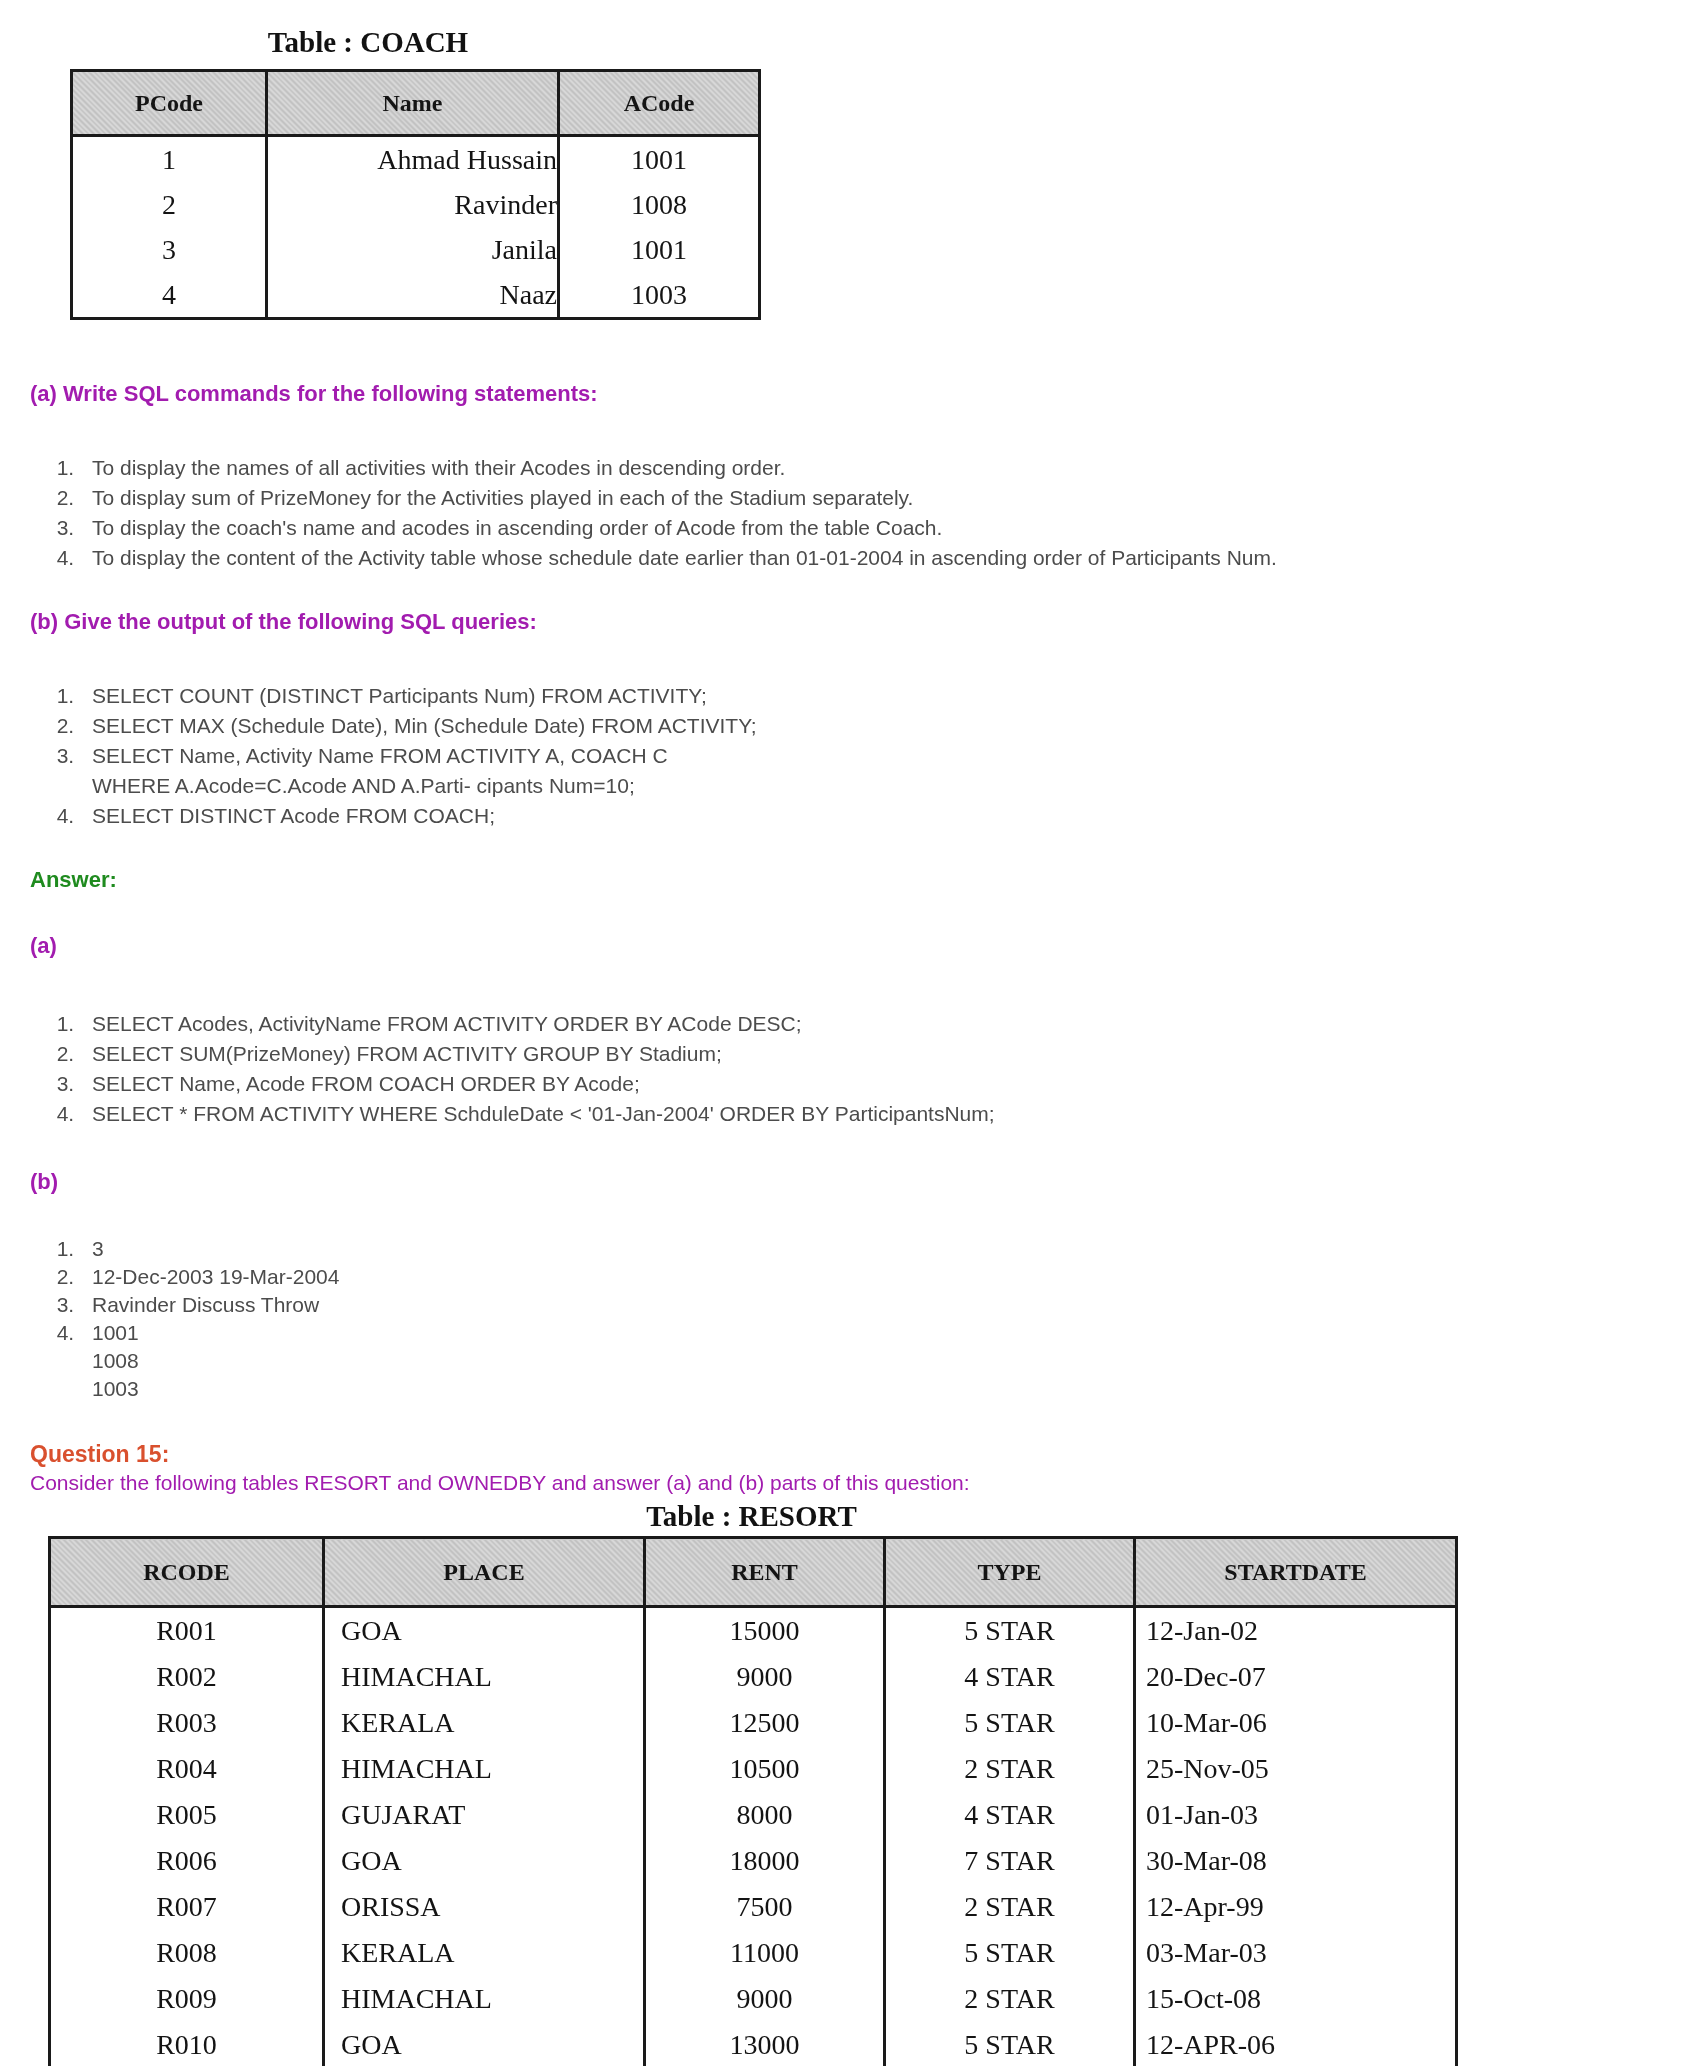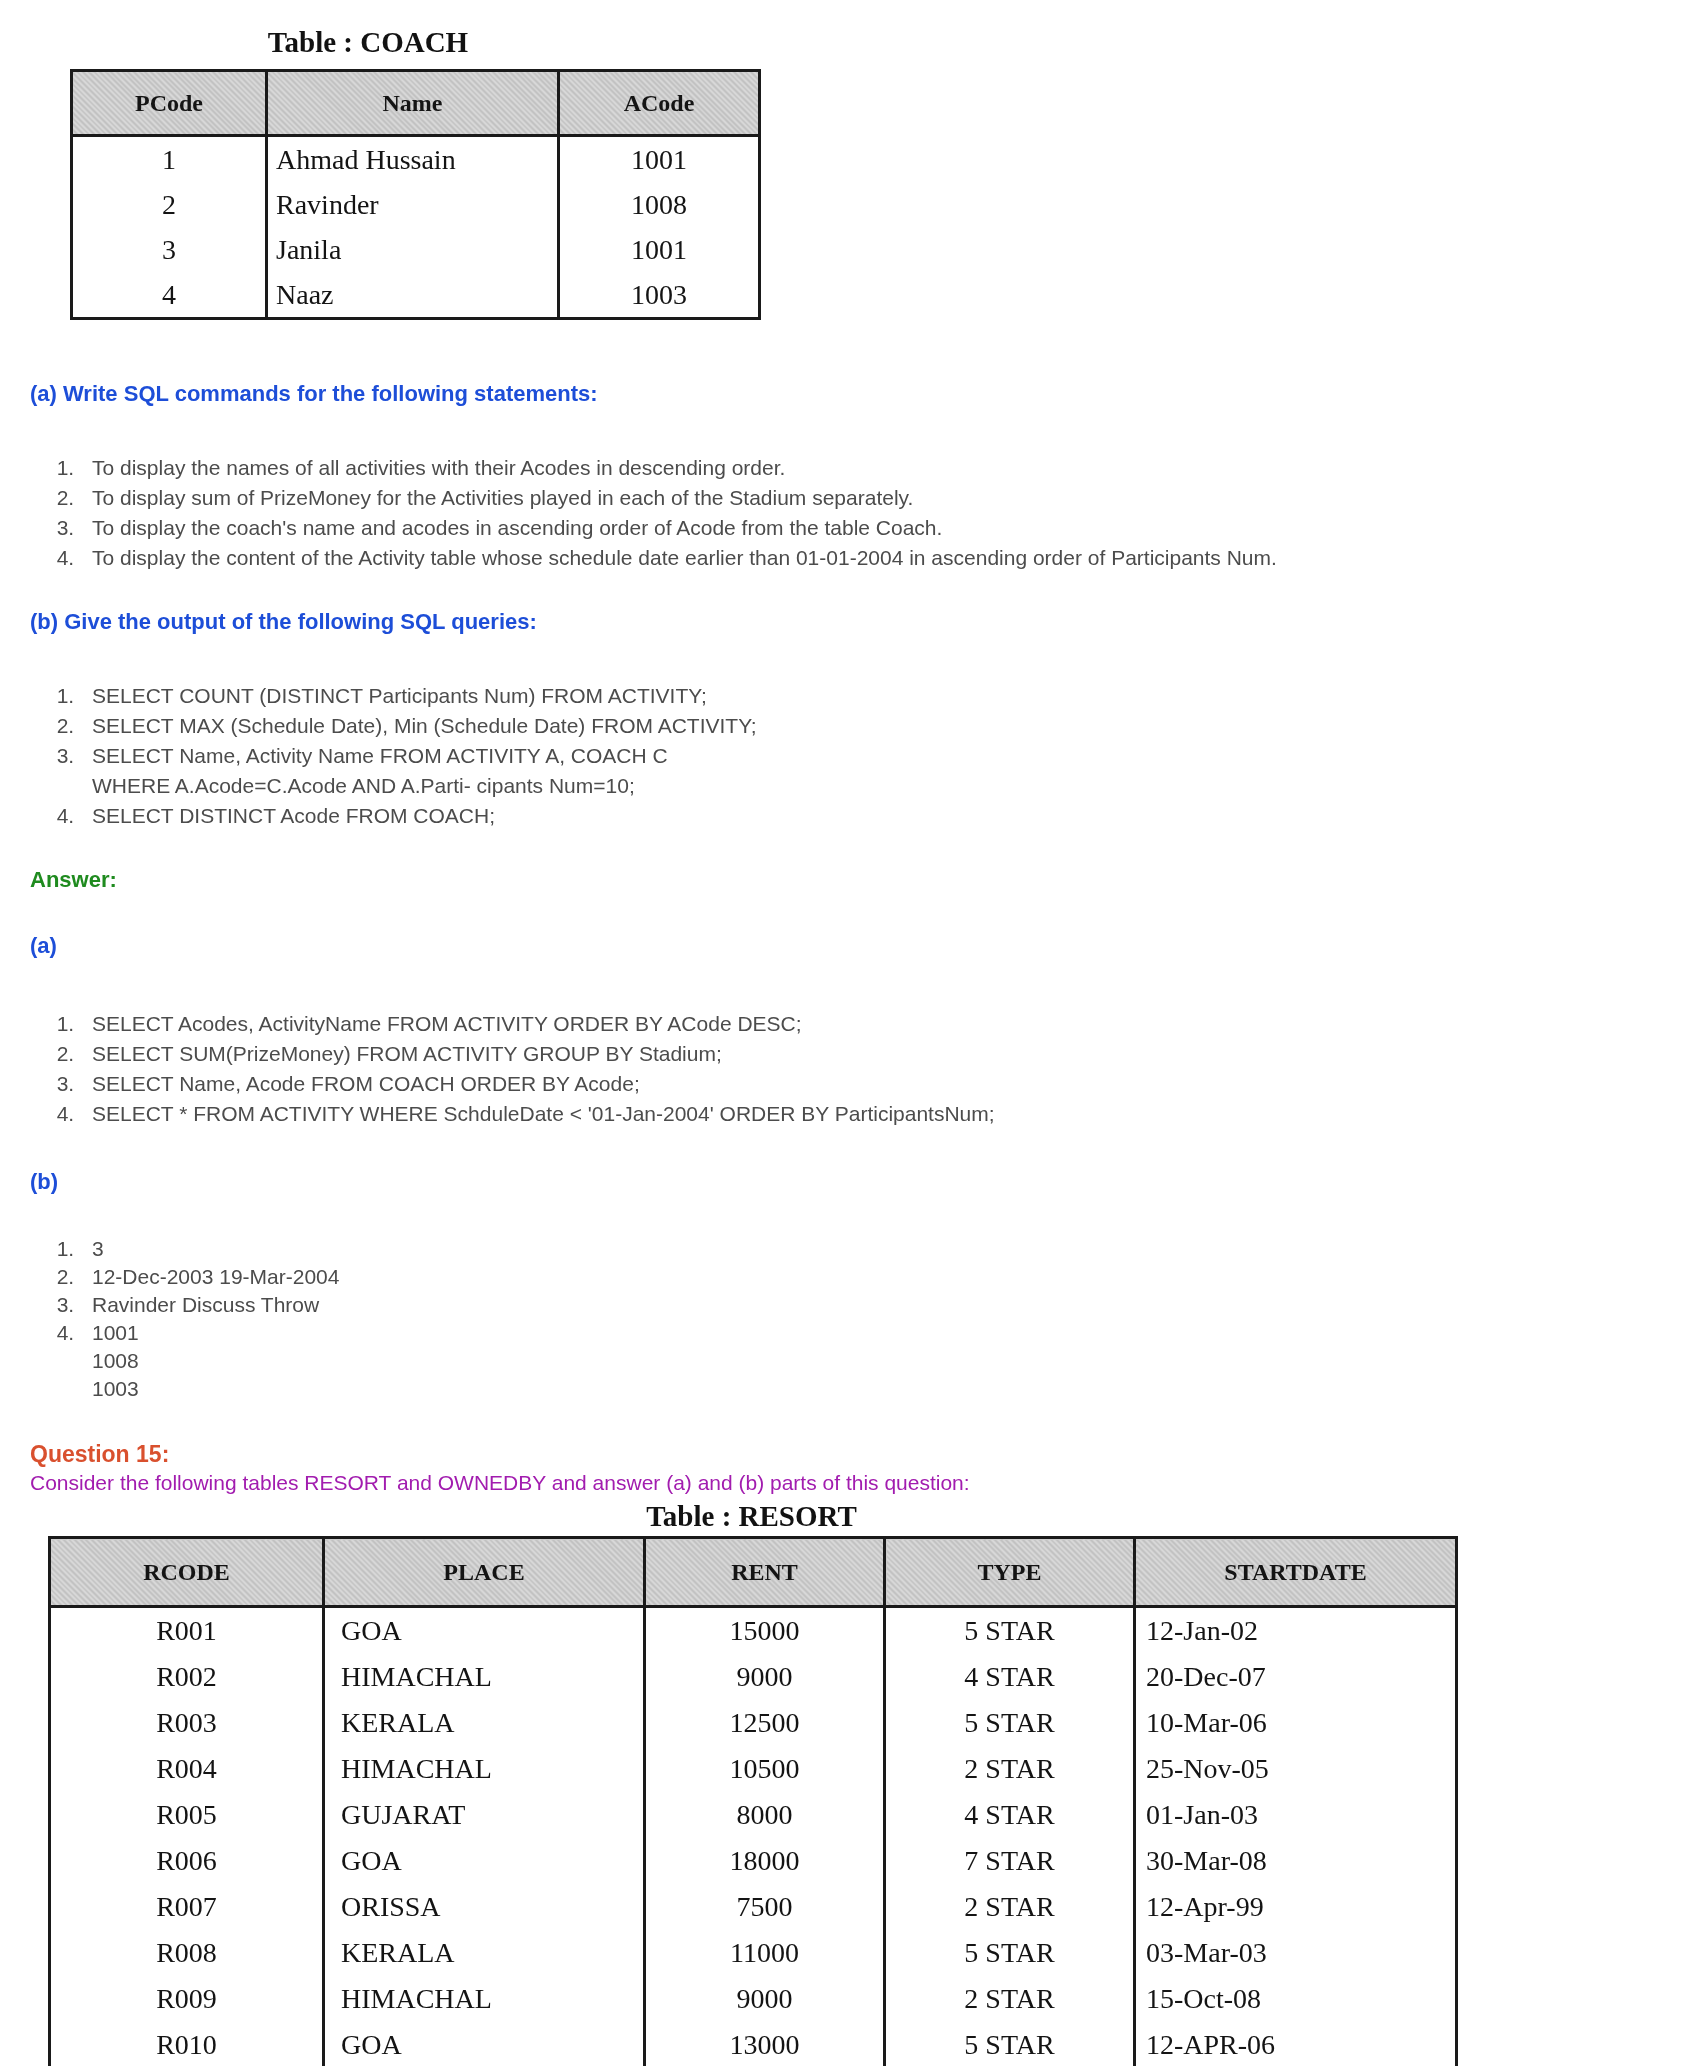--- a/index.html
+++ b/index.html
@@ -16,35 +16,35 @@
   }
   .scan-table td{border-left:3px solid #1a1a1a;border-right:3px solid #1a1a1a;font-size:28px;padding:0;}
   .scan-title{font-family:"Liberation Serif",serif;font-weight:bold;font-size:29px;color:#121212;text-align:center;}
 
   
   .coach-wrap{margin:26px 0 0 40px;width:596px;}
   #coach-table{width:688px;margin-top:10px;}
   #coach-table th{height:62px;}
   #coach-table td{height:45px;}
   #coach-table td:nth-child(1){text-align:center;}
-  #coach-table td:nth-child(2){text-align:left;padding-left:8px;}
+  #coach-table td:nth-child(2){text-align:right;padding-left:8px;}
   #coach-table td:nth-child(3){text-align:center;}
 
   
   .resort-wrap{margin-left:18px;width:1407px;}
   #resort-table{width:1407px;margin-top:3px;}
   #resort-table th{height:66px;}
   #resort-table td{height:46px;}
   #resort-table td:nth-child(1){text-align:center;}
   #resort-table td:nth-child(2){text-align:left;padding-left:16px;}
   #resort-table td:nth-child(3){text-align:center;}
   #resort-table td:nth-child(4){text-align:center;}
   #resort-table td:nth-child(5){text-align:left;padding-left:10px;}
 
-  .sec-head{font-size:22px;font-weight:bold;color:#1d4ed8;line-height:26px;}
+  .sec-head{font-size:22px;font-weight:bold;color:#a21caf;line-height:26px;}
   .head-a{margin-top:61px;}
   .head-b{margin-top:36px;}
   .answer-head{margin-top:36px;color:#1f8b1f;}
   .sub-label{margin-top:40px;}
   .q15-head{margin-top:38px;color:#d9502e;font-size:23px;}
   .intro{margin-top:3px;font-size:21px;color:#a21caf;line-height:26px;}
 
   ol.num-list{margin:0;padding:0 0 0 50px;list-style-type:decimal;}
   ol.num-list li{font-size:21px;line-height:30px;color:#4c4c4c;white-space:pre-line;padding-left:12px;}
   ol.list-a{margin-top:46px;}

